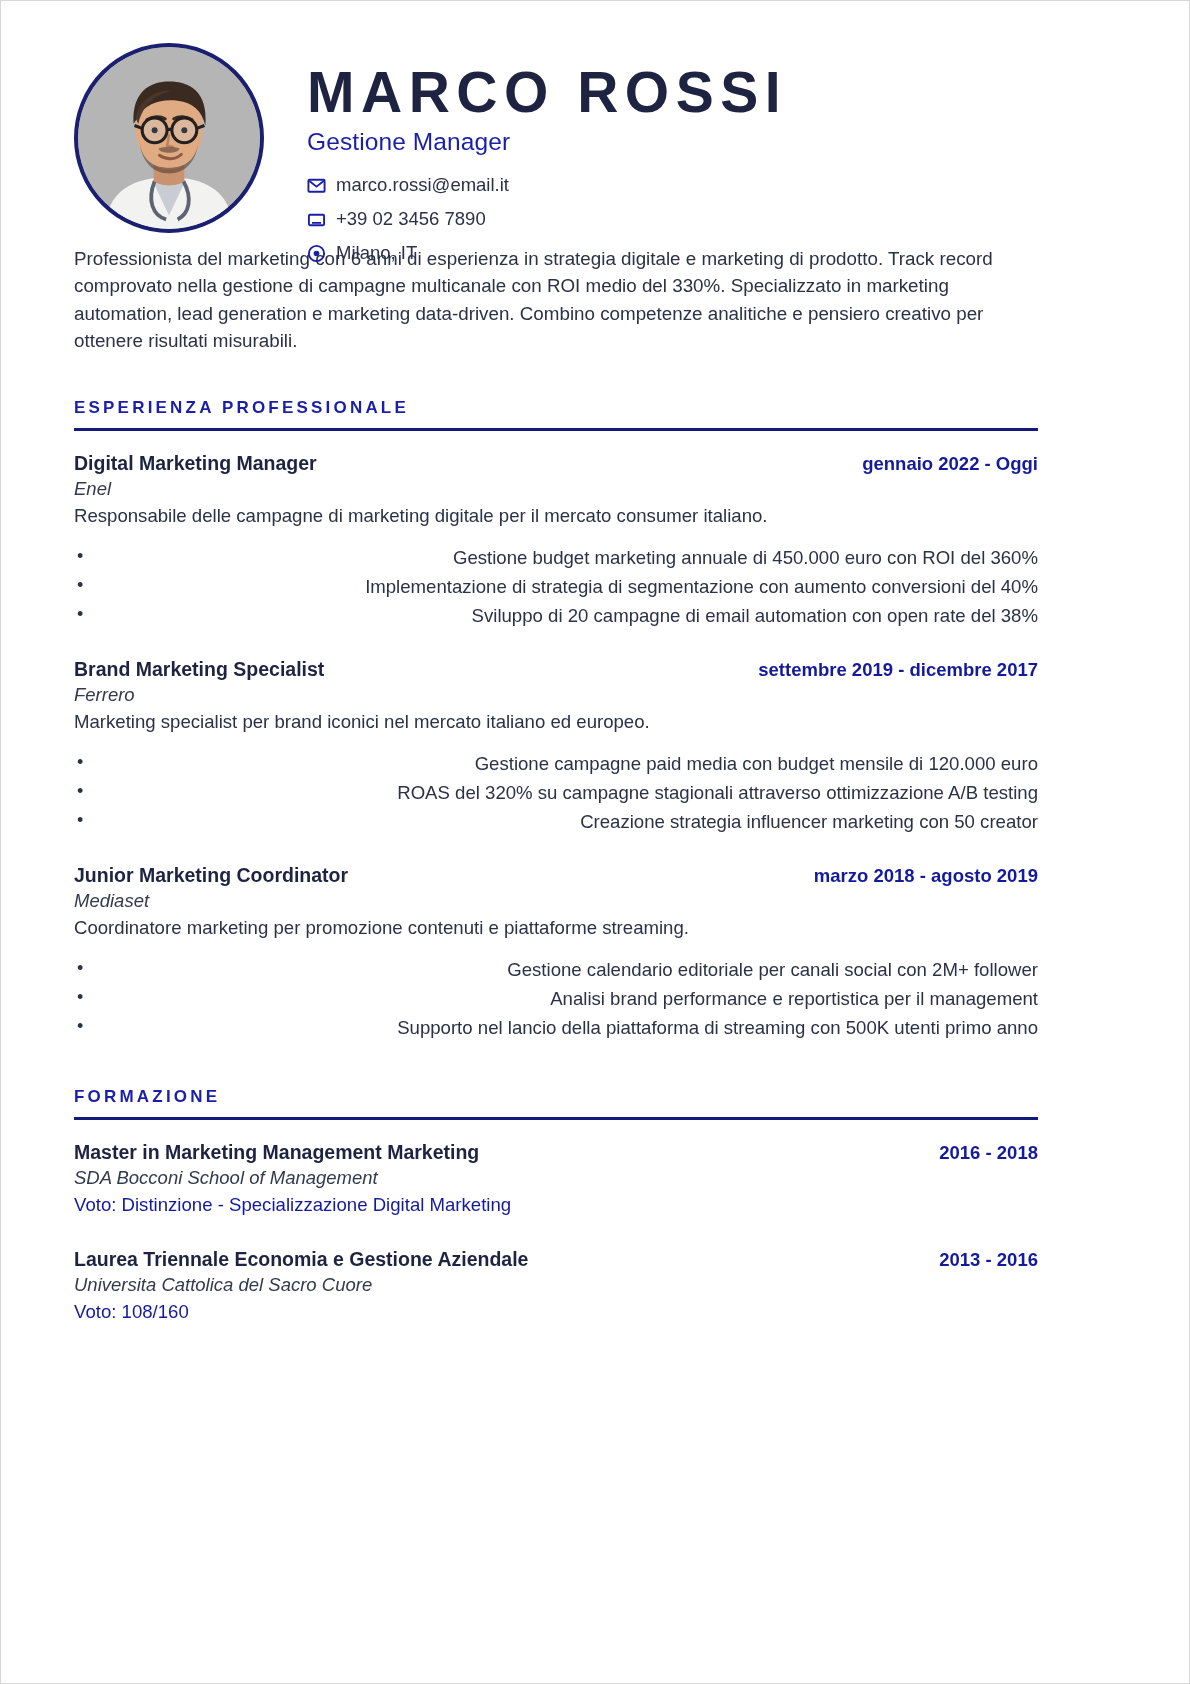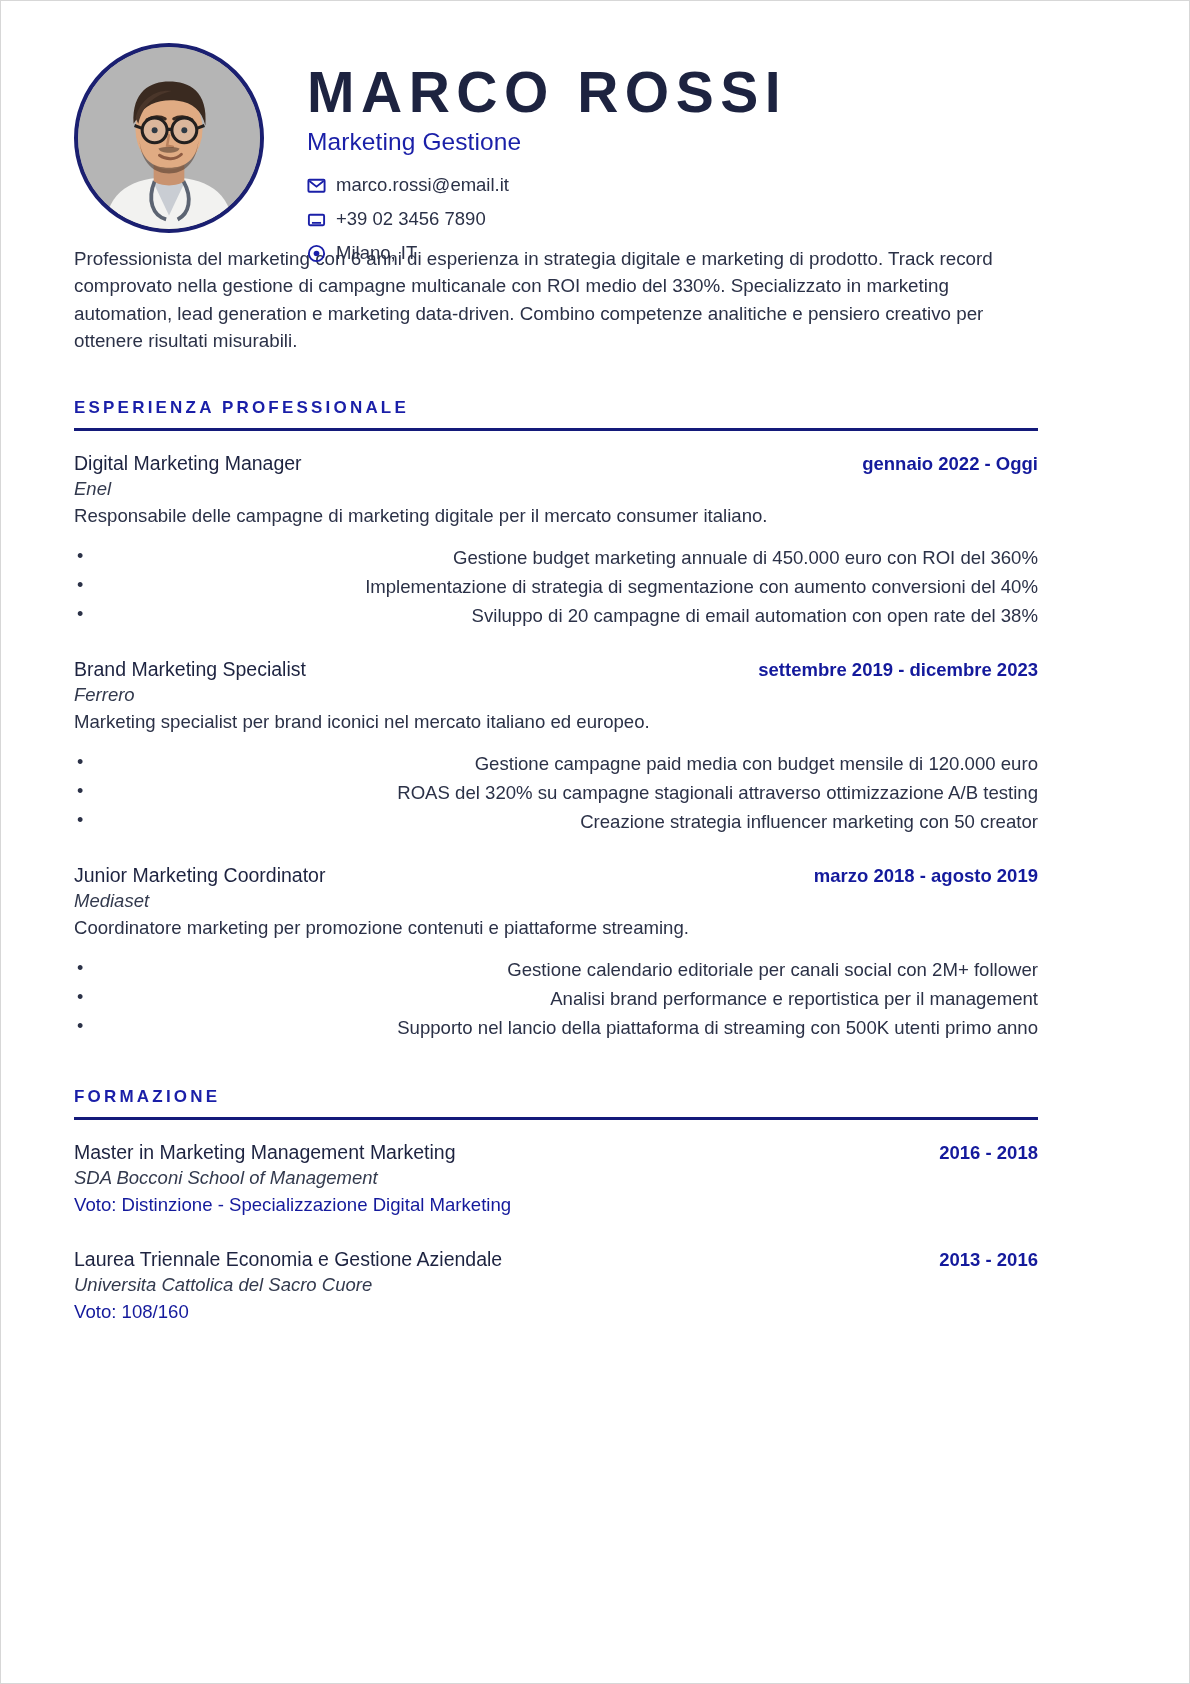--- a/index.html
+++ b/index.html
@@ -118,21 +118,21 @@
 
   .entry { margin-bottom: 26px; }
   .entry:last-child { margin-bottom: 0; }
   .entry-head {
     display: flex;
     justify-content: space-between;
     align-items: baseline;
   }
   .entry-title {
     font-size: 19.5px;
-    font-weight: 400;
+    font-weight: 700;
     color: #1d2340;
     line-height: 1.25;
     text-align: right;
   }
   .entry-date {
     font-size: 18.5px;
     font-weight: 700;
     color: #141a9c;
     white-space: nowrap;
     padding-left: 20px;
@@ -225,21 +225,21 @@
             <path d="M85 113 C92 118 102 118 108 112" stroke="#8e5b42" stroke-width="3" fill="none" stroke-linecap="round"></path>
 
             <path d="M64 96 C66 122 80 132 95 132 C110 132 124 122 126 96 C124 118 112 126 95 126 C78 126 66 118 64 96 Z" fill="#4a372b" fill-opacity="0.55"></path>
             <path d="M84 106 C90 104 100 104 106 106 C104 112 86 112 84 106 Z" fill="#3a2a20" fill-opacity="0.5"></path>
           </g>
         </svg>
       </div>
 
       <div class="head-right">
         <div class="name">MARCO ROSSI</div>
-        <div class="role">Marketing Gestione</div>
+        <div class="role">Gestione Manager</div>
 
         <div class="contacts">
           <div class="contact-row">
             <svg class="contact-ico" viewBox="0 0 20 20">
               <rect x="1.5" y="4" width="17" height="12.5" rx="1" fill="#ffffff" stroke="#1a1fa8" stroke-width="2"></rect>
               <path d="M2.5 5.2 L10 11.2 L17.5 5.2" fill="none" stroke="#1a1fa8" stroke-width="2"></path>
             </svg>
             <span class="contact-txt">marco.rossi@email.it</span>
           </div>
 
@@ -278,21 +278,21 @@
         <ul class="bullets">
           <li>Gestione budget marketing annuale di 450.000 euro con ROI del 360%</li>
           <li>Implementazione di strategia di segmentazione con aumento conversioni del 40%</li>
           <li>Sviluppo di 20 campagne di email automation con open rate del 38%</li>
         </ul>
       </div>
 
       <div class="entry">
         <div class="entry-head">
           <div class="entry-title">Brand Marketing Specialist</div>
-          <div class="entry-date">settembre 2019 - dicembre 2023</div>
+          <div class="entry-date">settembre 2019 - dicembre 2017</div>
         </div>
         <div class="entry-org">Ferrero</div>
         <div class="entry-desc">Marketing specialist per brand iconici nel mercato italiano ed europeo.</div>
         <ul class="bullets">
           <li>Gestione campagne paid media con budget mensile di 120.000 euro</li>
           <li>ROAS del 320% su campagne stagionali attraverso ottimizzazione A/B testing</li>
           <li>Creazione strategia influencer marketing con 50 creator</li>
         </ul>
       </div>
 

